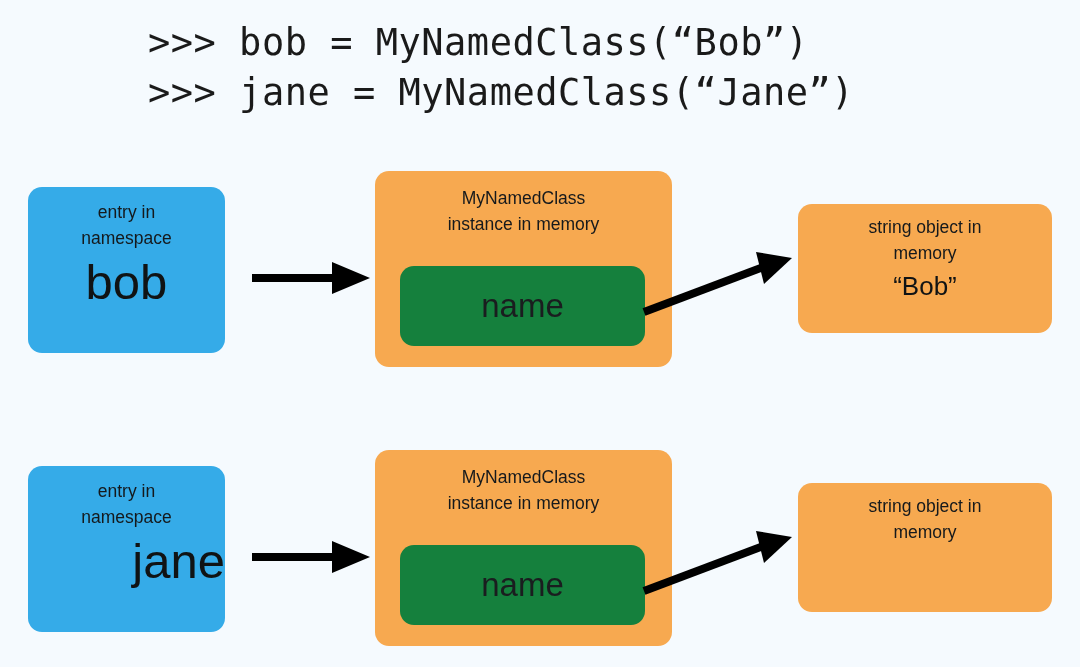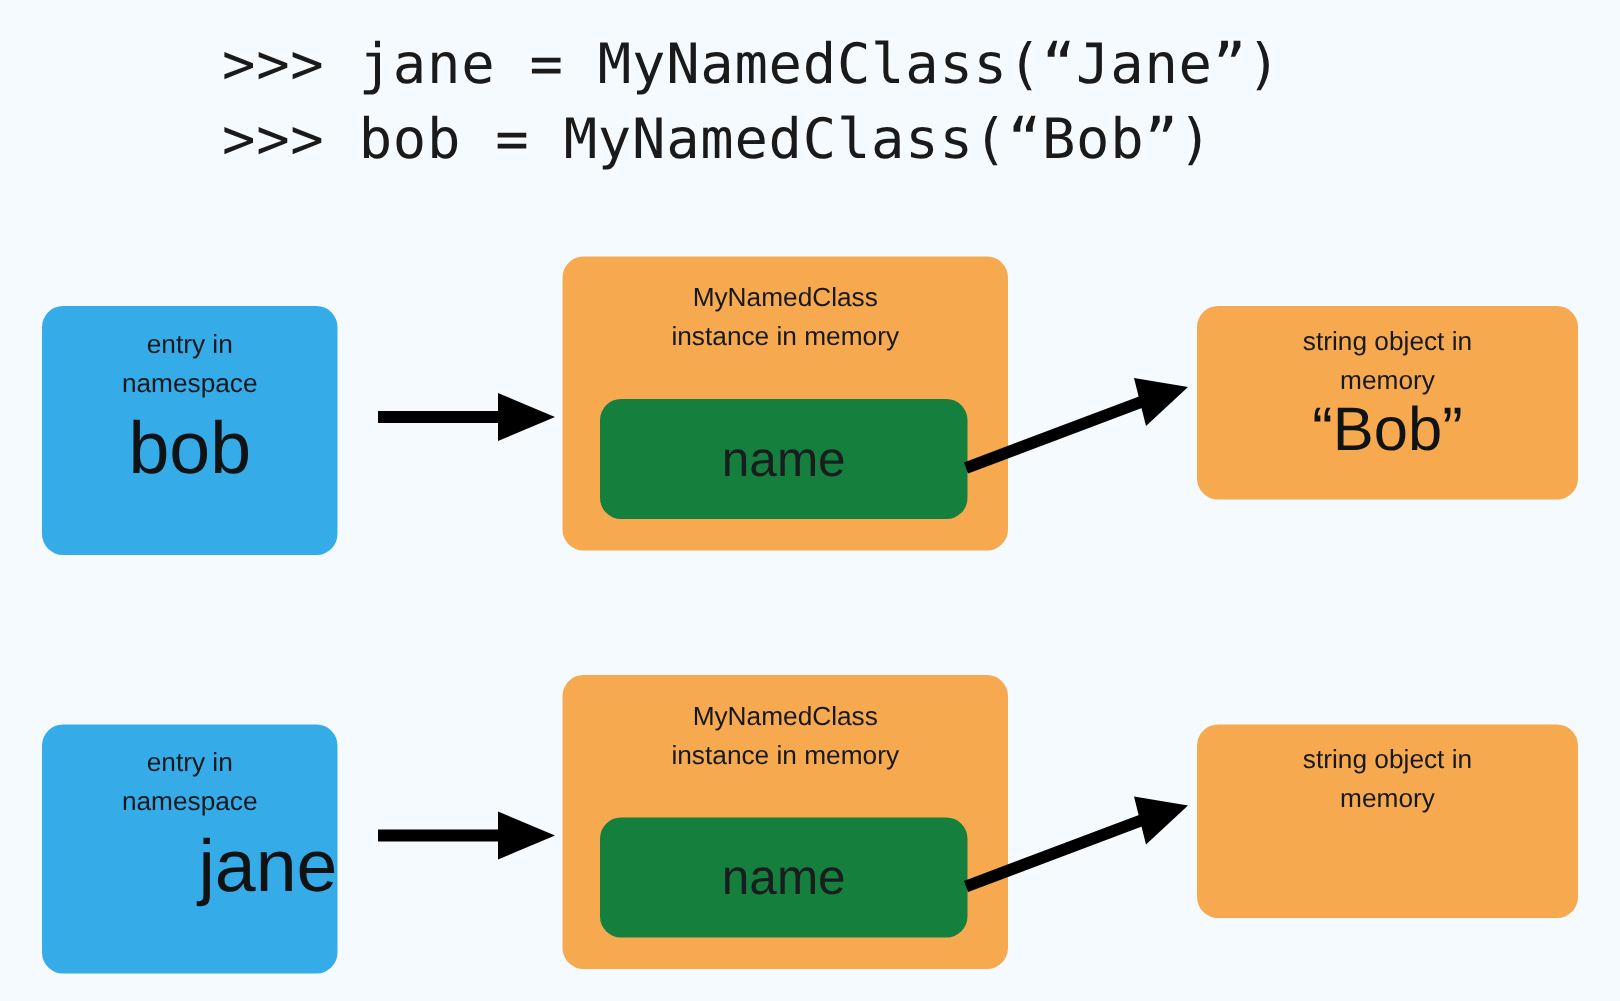--- a/index.html
+++ b/index.html
@@ -40,21 +40,20 @@
   .box {
     position: absolute;
     box-sizing: border-box;
     display: flex;
     flex-direction: column;
     align-items: center;
     border-radius: 14px;
   }
   .box-blue {
     background: #35abe8;
-    margin-top: 17px;
   }
   .box-orange {
     background: #f7a950;
   }
   .caption {
     font-family: "Liberation Sans", sans-serif;
     font-size: 17.5px;
     line-height: 26px;
     color: #15191c;
     text-align: center;
@@ -64,21 +63,21 @@
     font-family: "Liberation Sans", sans-serif;
     font-size: 49px;
     line-height: 54px;
     color: #101314;
     text-align: center;
     width: 100%;
     font-weight: 400;
   }
   .strval {
     font-family: "Liberation Sans", sans-serif;
-    font-size: 41px;
+    font-size: 26px;
     line-height: 40px;
     color: #101314;
     text-align: center;
     width: 100%;
     font-weight: 400;
   }
 
   
   .slot {
     position: absolute;
@@ -100,22 +99,22 @@
     position: absolute;
     overflow: visible;
   }
 </style>
 </head>
 <body>
 
 <div id="canvas">
 
   <div class="code-block">
+    <div class="code-line">&gt;&gt;&gt; bob = MyNamedClass(“Bob”)</div>
     <div class="code-line">&gt;&gt;&gt; jane = MyNamedClass(“Jane”)</div>
-    <div class="code-line">&gt;&gt;&gt; bob = MyNamedClass(“Bob”)</div>
   </div>
 
   <div class="box box-blue" style="left:28px; top:187px; width:197px; height:166px; padding-top:12px;">
     <div class="caption">entry in</div>
     <div class="caption">namespace</div>
     <div class="bigname" style="margin-top:4px;">bob</div>
   </div>
 
   <svg class="arrow-svg" style="left:248px; top:252px;" width="130" height="50">
     <line x1="4" y1="26" x2="92" y2="26" stroke="#000000" stroke-width="8"></line>

